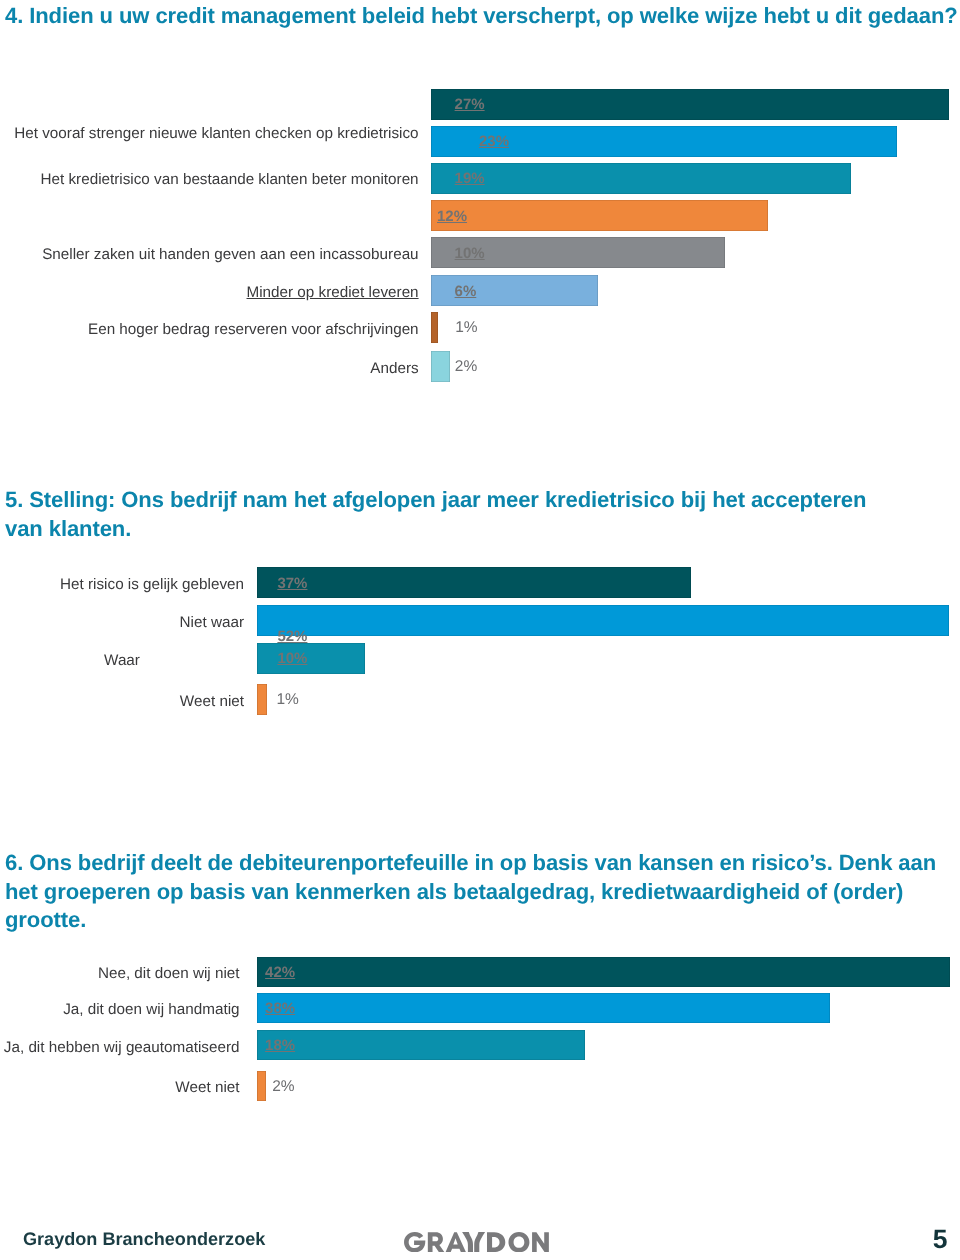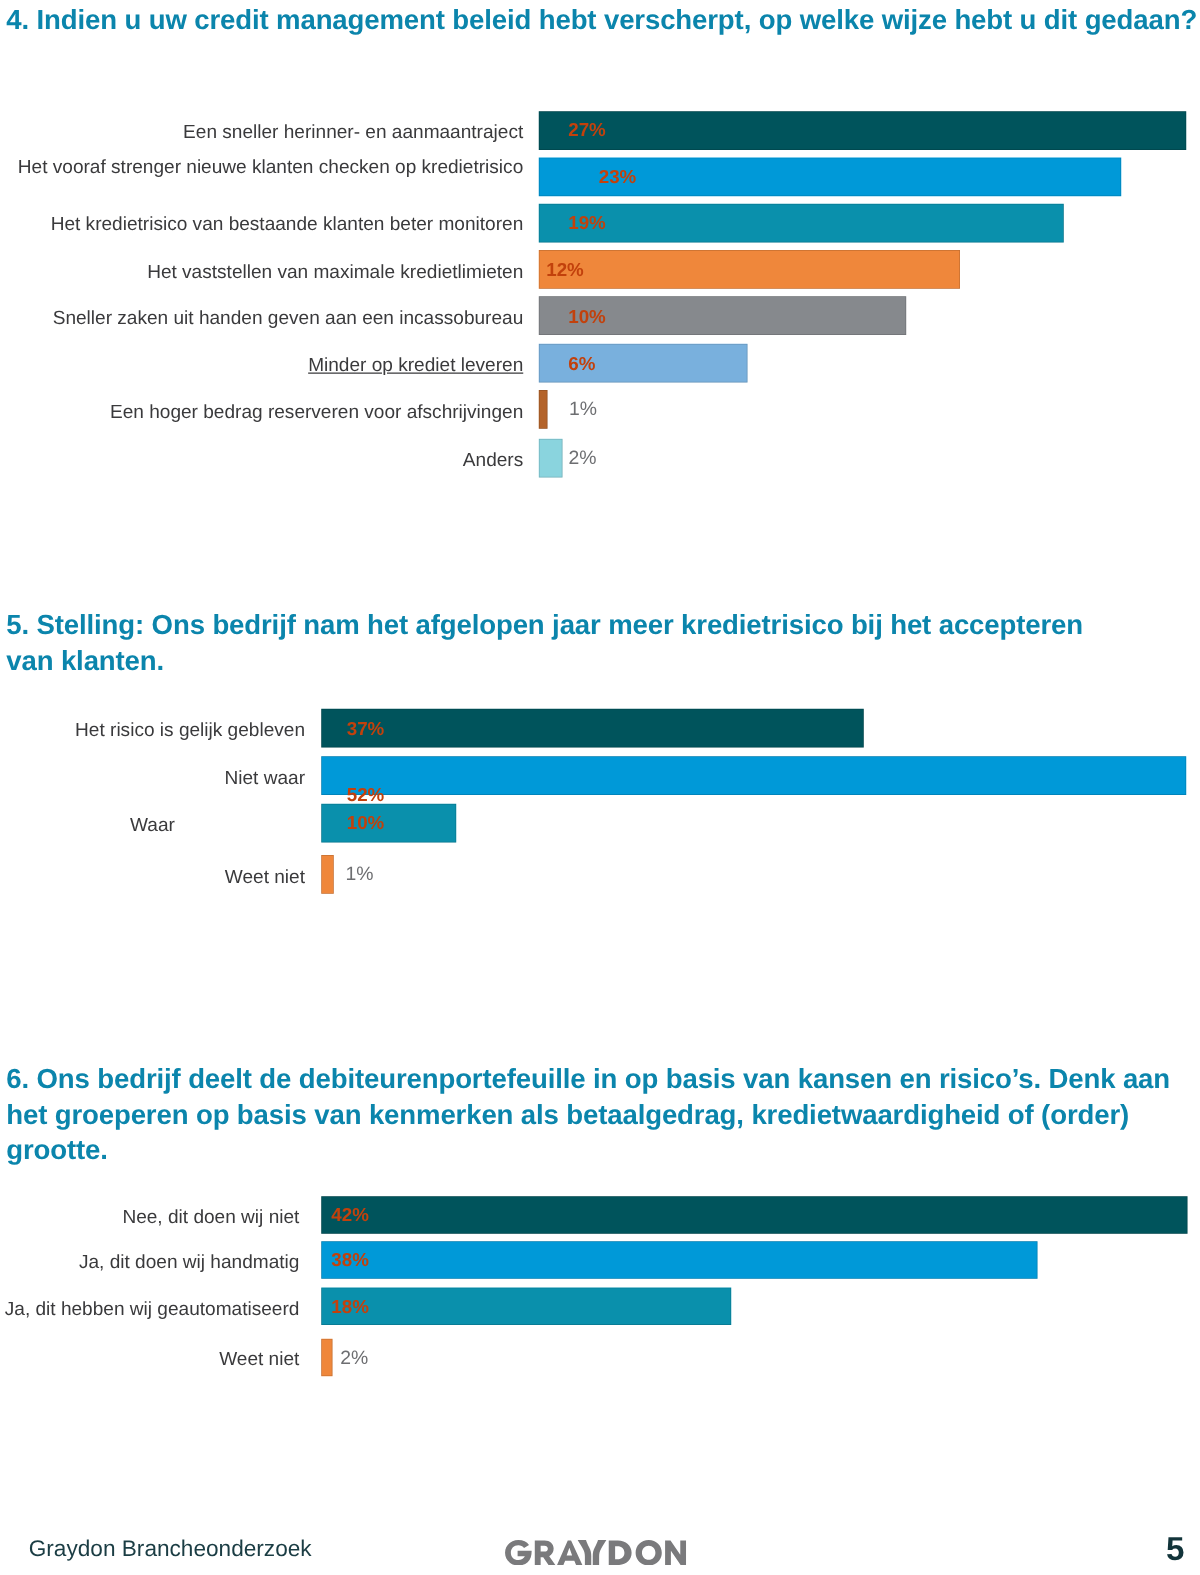--- a/index.html
+++ b/index.html
@@ -27,55 +27,53 @@
     font-size:15.25px;
     white-space:nowrap;
   }
   .bar{position:absolute;box-shadow:inset 0 0 0 0.6px rgba(0,0,0,0.18);}
   .bar-val{
     position:absolute;
     font-weight:bold;
     font-size:15px;
     white-space:nowrap;
   }
-  .bar-val.inside{color:#c2410c;}
+  .bar-val.inside{color:#737373;text-decoration:underline;}
   .bar-val.outside{color:#6d6e71;font-weight:normal;font-size:15.5px;}
   .footer-text{
     position:absolute;
     color:#1b3d44;
-    font-weight:normal;
+    font-weight:bold;
     font-size:18.1px;
   }
   .page-num{
     position:absolute;
     color:#12343a;
     font-weight:bold;
     font-size:26.5px;
   }
   .logo{position:absolute;}
 </style>
 </head>
 <body>
 
 <div class="page">
 
   <div class="q-title" id="t4" style="left:5px;top:2px;width:966px;">4. Indien u uw credit management beleid hebt verscherpt, op welke wijze hebt u dit gedaan?</div>
 
   <div class="chart" id="chart4" style="left:0;top:88.6px;width:960px;height:300px;">
       <div class="bar" style="left: 431px; top: 0px; width: 517.5px; height: 31px; background: rgb(0, 84, 92);"></div>
-      <div class="row-label" style="left: 0px; width: 418.6px; top: 8.7px; line-height: 18px;">Een sneller herinner- en aanmaantraject</div>
       <div class="bar-val inside" style="left: 454.6px; top: 8.3px; line-height: 16px;">27%</div>
       <div class="bar" style="left: 431px; top: 37.2px; width: 465.5px; height: 31px; background: rgb(0, 153, 216);"></div>
       <div class="row-label" style="left: 0px; width: 418.6px; top: 36px; line-height: 18px;">Het vooraf strenger nieuwe klanten checken op kredietrisico</div>
       <div class="bar-val inside" style="left: 479px; top: 45.5px; line-height: 16px;">23%</div>
       <div class="bar" style="left: 431px; top: 74.2px; width: 420px; height: 31px; background: rgb(10, 144, 172);"></div>
       <div class="row-label" style="left: 0px; width: 418.6px; top: 82.9px; line-height: 18px;">Het kredietrisico van bestaande klanten beter monitoren</div>
       <div class="bar-val inside" style="left: 454.6px; top: 82.5px; line-height: 16px;">19%</div>
       <div class="bar" style="left: 431px; top: 111.9px; width: 337px; height: 31px; background: rgb(239, 135, 59);"></div>
-      <div class="row-label" style="left: 0px; width: 418.6px; top: 120.6px; line-height: 18px;">Het vaststellen van maximale kredietlimieten</div>
       <div class="bar-val inside" style="left: 437px; top: 120.2px; line-height: 16px;">12%</div>
       <div class="bar" style="left: 431px; top: 148.8px; width: 294px; height: 31px; background: rgb(134, 137, 141);"></div>
       <div class="row-label" style="left: 0px; width: 418.6px; top: 157.5px; line-height: 18px;">Sneller zaken uit handen geven aan een incassobureau</div>
       <div class="bar-val inside" style="left: 454.6px; top: 157.1px; line-height: 16px;">10%</div>
       <div class="bar" style="left: 431px; top: 186.9px; width: 166.5px; height: 31px; background: rgb(121, 176, 221);"></div>
       <div class="row-label" style="left: 0px; width: 418.6px; top: 195.6px; line-height: 18px; text-decoration: underline;">Minder op krediet leveren</div>
       <div class="bar-val inside" style="left: 454.6px; top: 195.2px; line-height: 16px;">6%</div>
       <div class="bar" style="left: 431px; top: 223.5px; width: 6.5px; height: 31px; background: rgb(180, 99, 42);"></div>
       <div class="row-label" style="left: 0px; width: 418.6px; top: 232.2px; line-height: 18px;">Een hoger bedrag reserveren voor afschrijvingen</div>
       <div class="bar-val outside" style="left: 455.2px; top: 231.8px; line-height: 16px;">1%</div>

